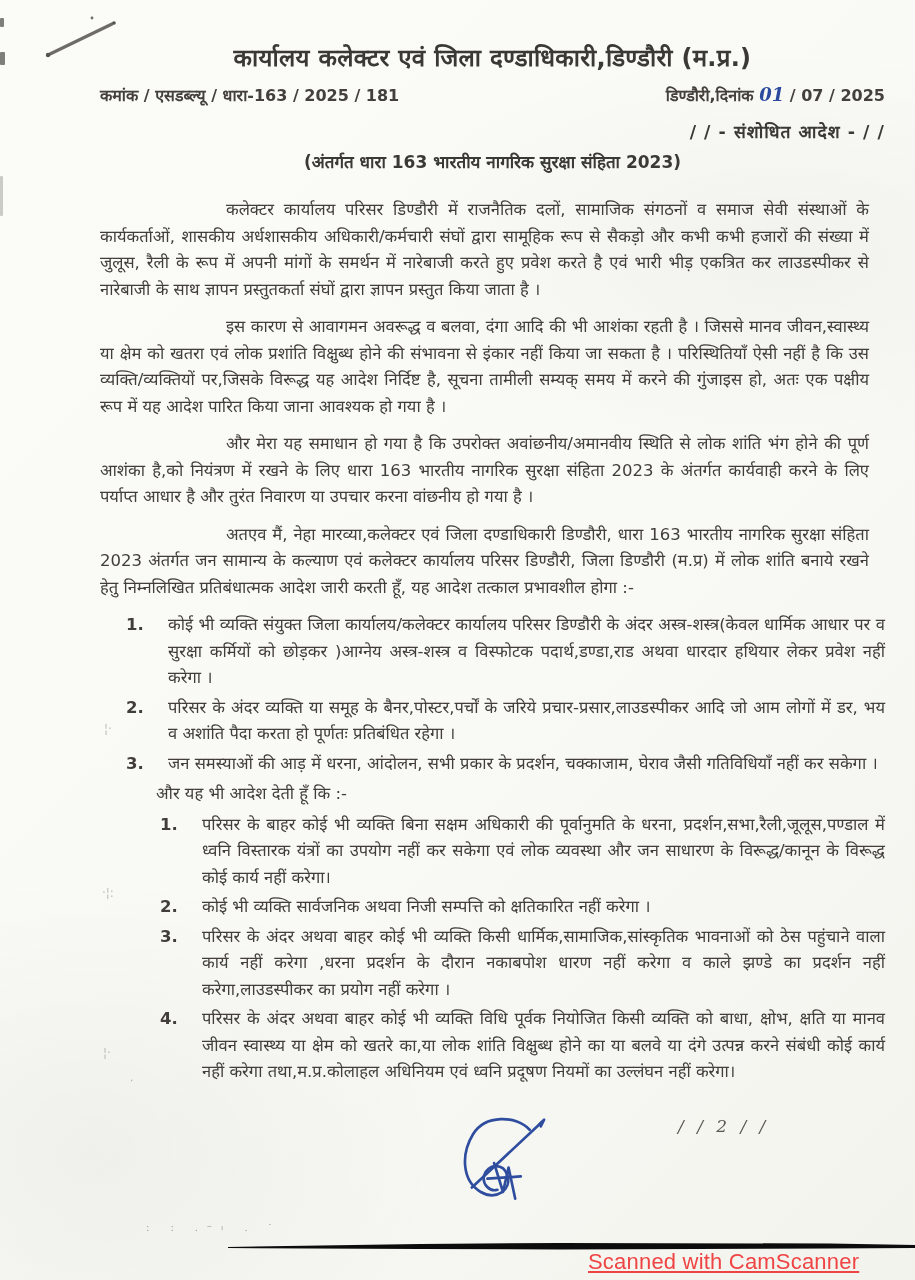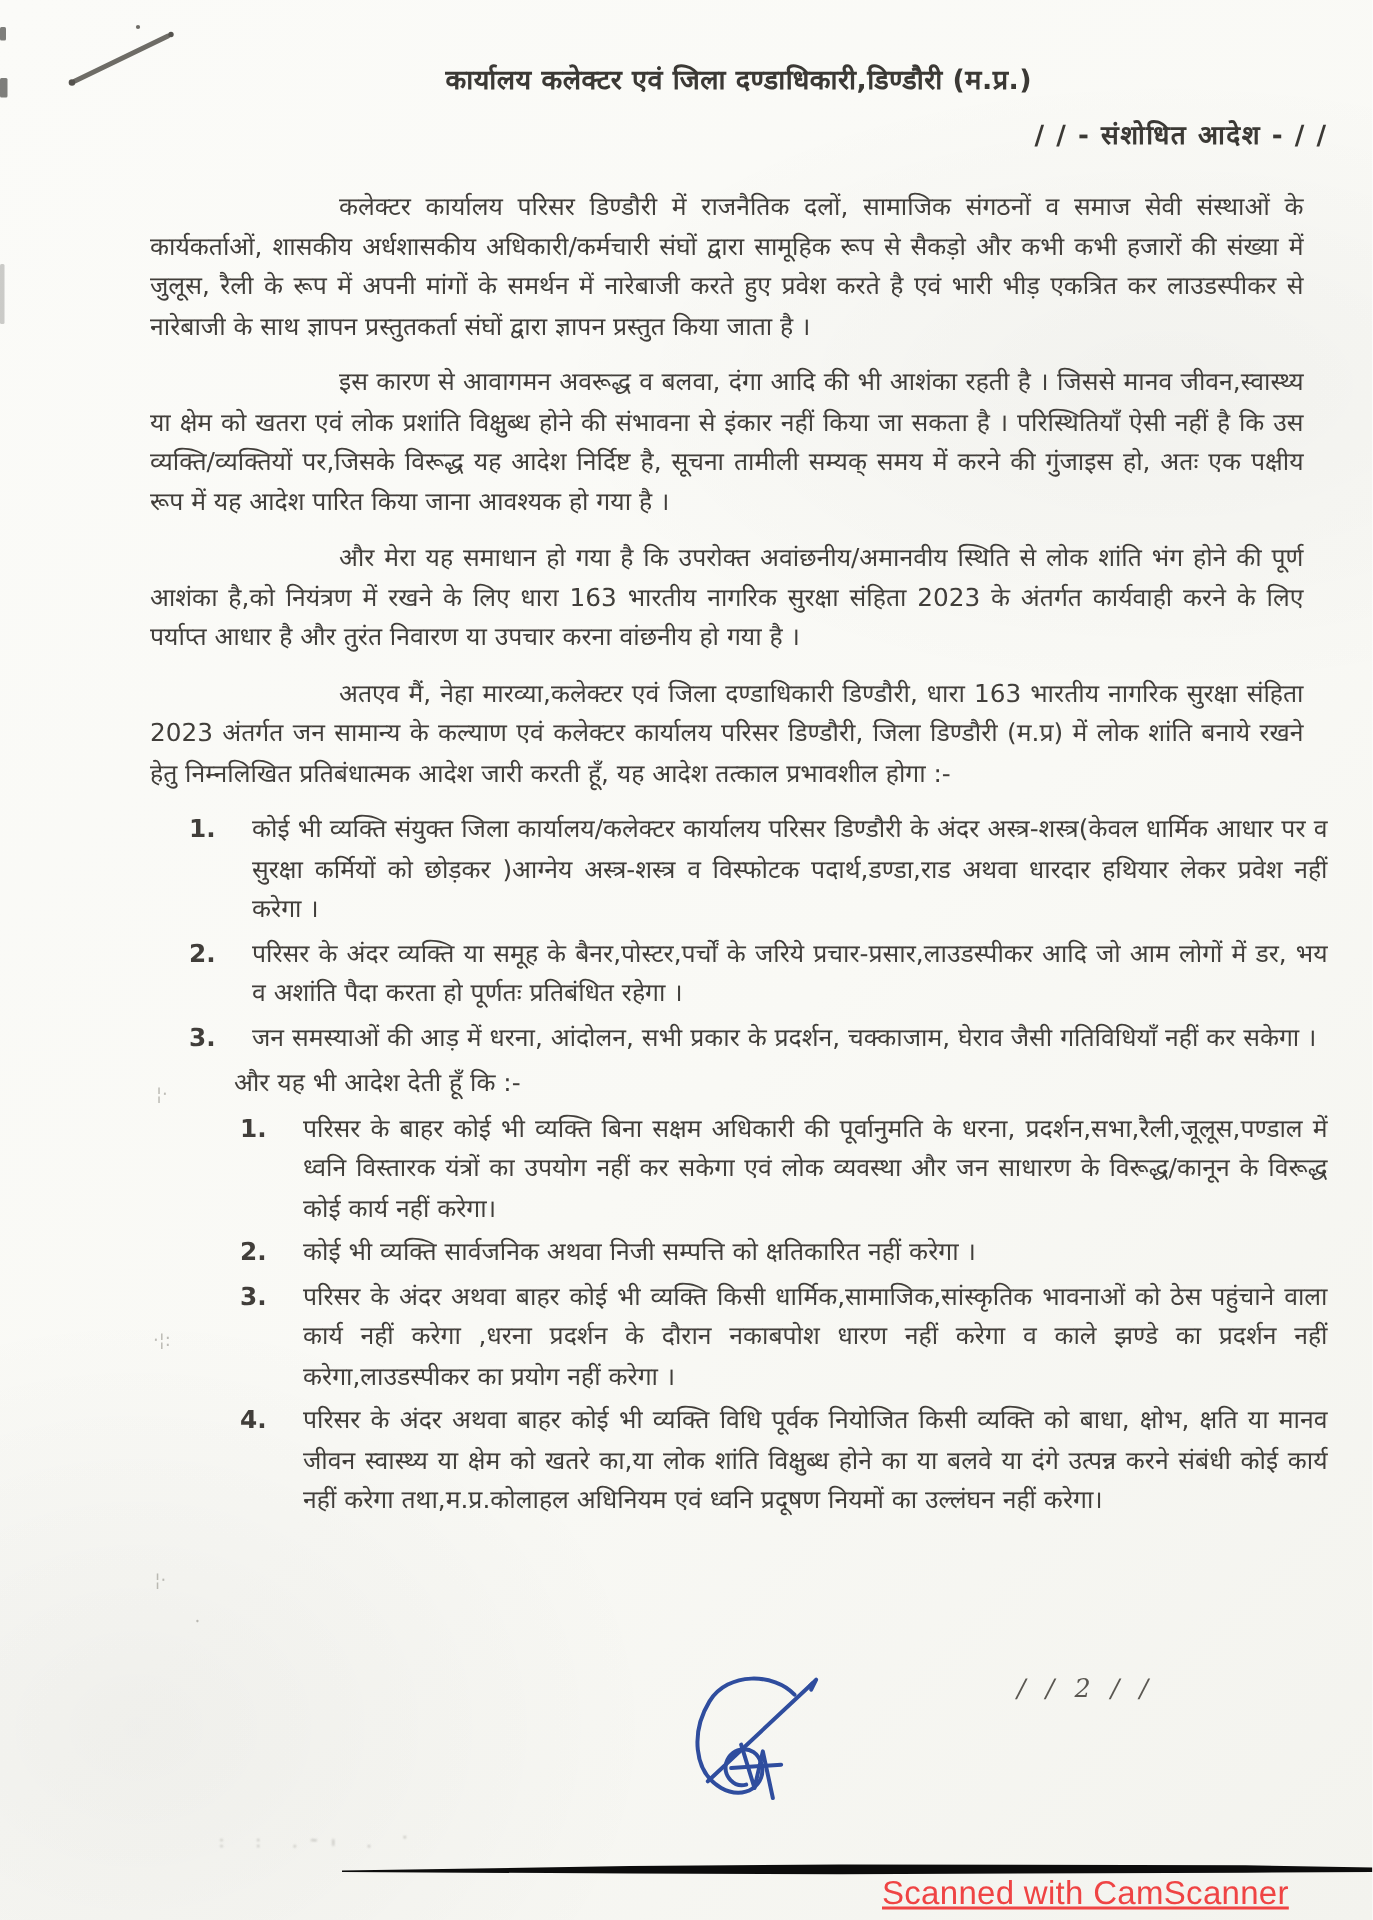--- a/index.html
+++ b/index.html
@@ -12,21 +12,21 @@
   .paper-shade{
     position:absolute;inset:0;pointer-events:none;
     background:
       radial-gradient(ellipse 600px 300px at 85% 20%, rgba(0,0,0,0.03), transparent 70%),
       radial-gradient(ellipse 500px 400px at 10% 90%, rgba(0,0,0,0.04), transparent 70%);
   }
   .edge-artifact{position:absolute;background:#3a3a38;opacity:.65;border-radius:1px;}
   .content{
     position:absolute;left:100px;right:30px;top:40px;
   }
-  .hdr-office{text-align:center;font-size:18px;font-weight:bold;letter-spacing:.3px;color:#3b3935;}
+  .hdr-office{text-align:center;font-size:24px;font-weight:bold;letter-spacing:.3px;color:#3b3935;}
   .hdr-ref-row{display:flex;justify-content:space-between;align-items:baseline;margin-top:11px;font-size:16px;font-weight:bold;color:#44413c;}
   .hand-blue{color:#2b4a9e;font-family:"DejaVu Serif","Liberation Serif",serif;font-style:italic;font-weight:bold;font-size:18px;}
   .hdr-title{text-align:right;margin-top:13px;font-size:17.5px;font-weight:bold;letter-spacing:1px;color:#3b3935;}
   .hdr-sub{text-align:center;margin-top:7px;font-size:17px;font-weight:bold;color:#3b3935;}
   .body-text{margin-top:24px;font-size:16.5px;line-height:26.5px;text-align:justify;}
   .para{margin:0 16px 11px 0;text-indent:126px;}
   .list{margin:2px 0 0 26px;}
   .list-row{display:flex;margin-bottom:3px;}
   .list-num{flex:0 0 30px;font-weight:bold;}
   .list-txt{flex:1;margin-left:12px;}
@@ -63,23 +63,32 @@
   <line x1="14" y1="44" x2="76" y2="14" stroke="#6e6c66" stroke-width="3.2" stroke-linecap="round"></line>
   <circle cx="12" cy="45" r="2.2" fill="#55534e"></circle>
   <circle cx="78" cy="13" r="1.8" fill="#55534e"></circle>
   <circle cx="56" cy="8" r="1.4" fill="#6e6c66"></circle>
 </svg>
 
 <div class="content">
 
   <div class="hdr-office">कार्यालय कलेक्टर एवं जिला दण्डाधिकारी,डिण्डौरी (म.प्र.)</div>
 
+  <div class="hdr-ref-row">
+    <span>कमांक / एसडब्ल्यू / धारा-163 / 2025 / 181</span>
+    <span>
+      <span>डिण्डौरी,दिनांक</span>
+      <span class="hand-blue">01</span>
+      <span>/ 07 / 2025</span>
+    </span>
+  </div>
 
   <div class="hdr-title">/ / - संशोधित आदेश - / /</div>
 
+  <div class="hdr-sub">(अंतर्गत धारा 163 भारतीय नागरिक सुरक्षा संहिता 2023)</div>
 
   <div class="body-text">
 
     <p class="para">कलेक्टर कार्यालय परिसर डिण्डौरी में राजनैतिक दलों, सामाजिक संगठनों व समाज सेवी संस्थाओं के कार्यकर्ताओं, शासकीय अर्धशासकीय अधिकारी/कर्मचारी संघों द्वारा सामूहिक रूप से सैकड़ो और कभी कभी हजारों की संख्या में जुलूस, रैली के रूप में अपनी मांगों के समर्थन में नारेबाजी करते हुए प्रवेश करते है एवं भारी भीड़ एकत्रित कर लाउडस्पीकर से नारेबाजी के साथ ज्ञापन प्रस्तुतकर्ता संघों द्वारा ज्ञापन प्रस्तुत किया जाता है ।</p>
     <p class="para">इस कारण से आवागमन अवरूद्ध व बलवा, दंगा आदि की भी आशंका रहती है । जिससे मानव जीवन,स्वास्थ्य या क्षेम को खतरा एवं लोक प्रशांति विक्षुब्ध होने की संभावना से इंकार नहीं किया जा सकता है ।  परिस्थितियाँ ऐसी नहीं है कि उस व्यक्ति/व्यक्तियों पर,जिसके विरूद्ध यह आदेश निर्दिष्ट है, सूचना तामीली सम्यक् समय में करने की गुंजाइस हो, अतः एक पक्षीय रूप में यह आदेश पारित किया जाना आवश्यक हो गया है ।</p>
     <p class="para">और मेरा यह समाधान हो गया है कि उपरोक्त अवांछनीय/अमानवीय स्थिति से लोक शांति भंग होने की पूर्ण आशंका है,को नियंत्रण में रखने के लिए धारा 163 भारतीय नागरिक सुरक्षा संहिता 2023 के अंतर्गत कार्यवाही करने के लिए पर्याप्त आधार है और तुरंत निवारण या उपचार करना वांछनीय हो गया है ।</p>
     <p class="para">अतएव मैं, नेहा मारव्या,कलेक्टर एवं जिला दण्डाधिकारी डिण्डौरी, धारा 163 भारतीय नागरिक सुरक्षा संहिता 2023 अंतर्गत जन सामान्य के कल्याण एवं कलेक्टर कार्यालय परिसर डिण्डौरी, जिला डिण्डौरी (म.प्र) में लोक शांति बनाये रखने हेतु निम्नलिखित प्रतिबंधात्मक आदेश जारी करती हूँ, यह आदेश तत्काल प्रभावशील होगा :-</p>
 
     <div class="list">
       <div class="list-row">

